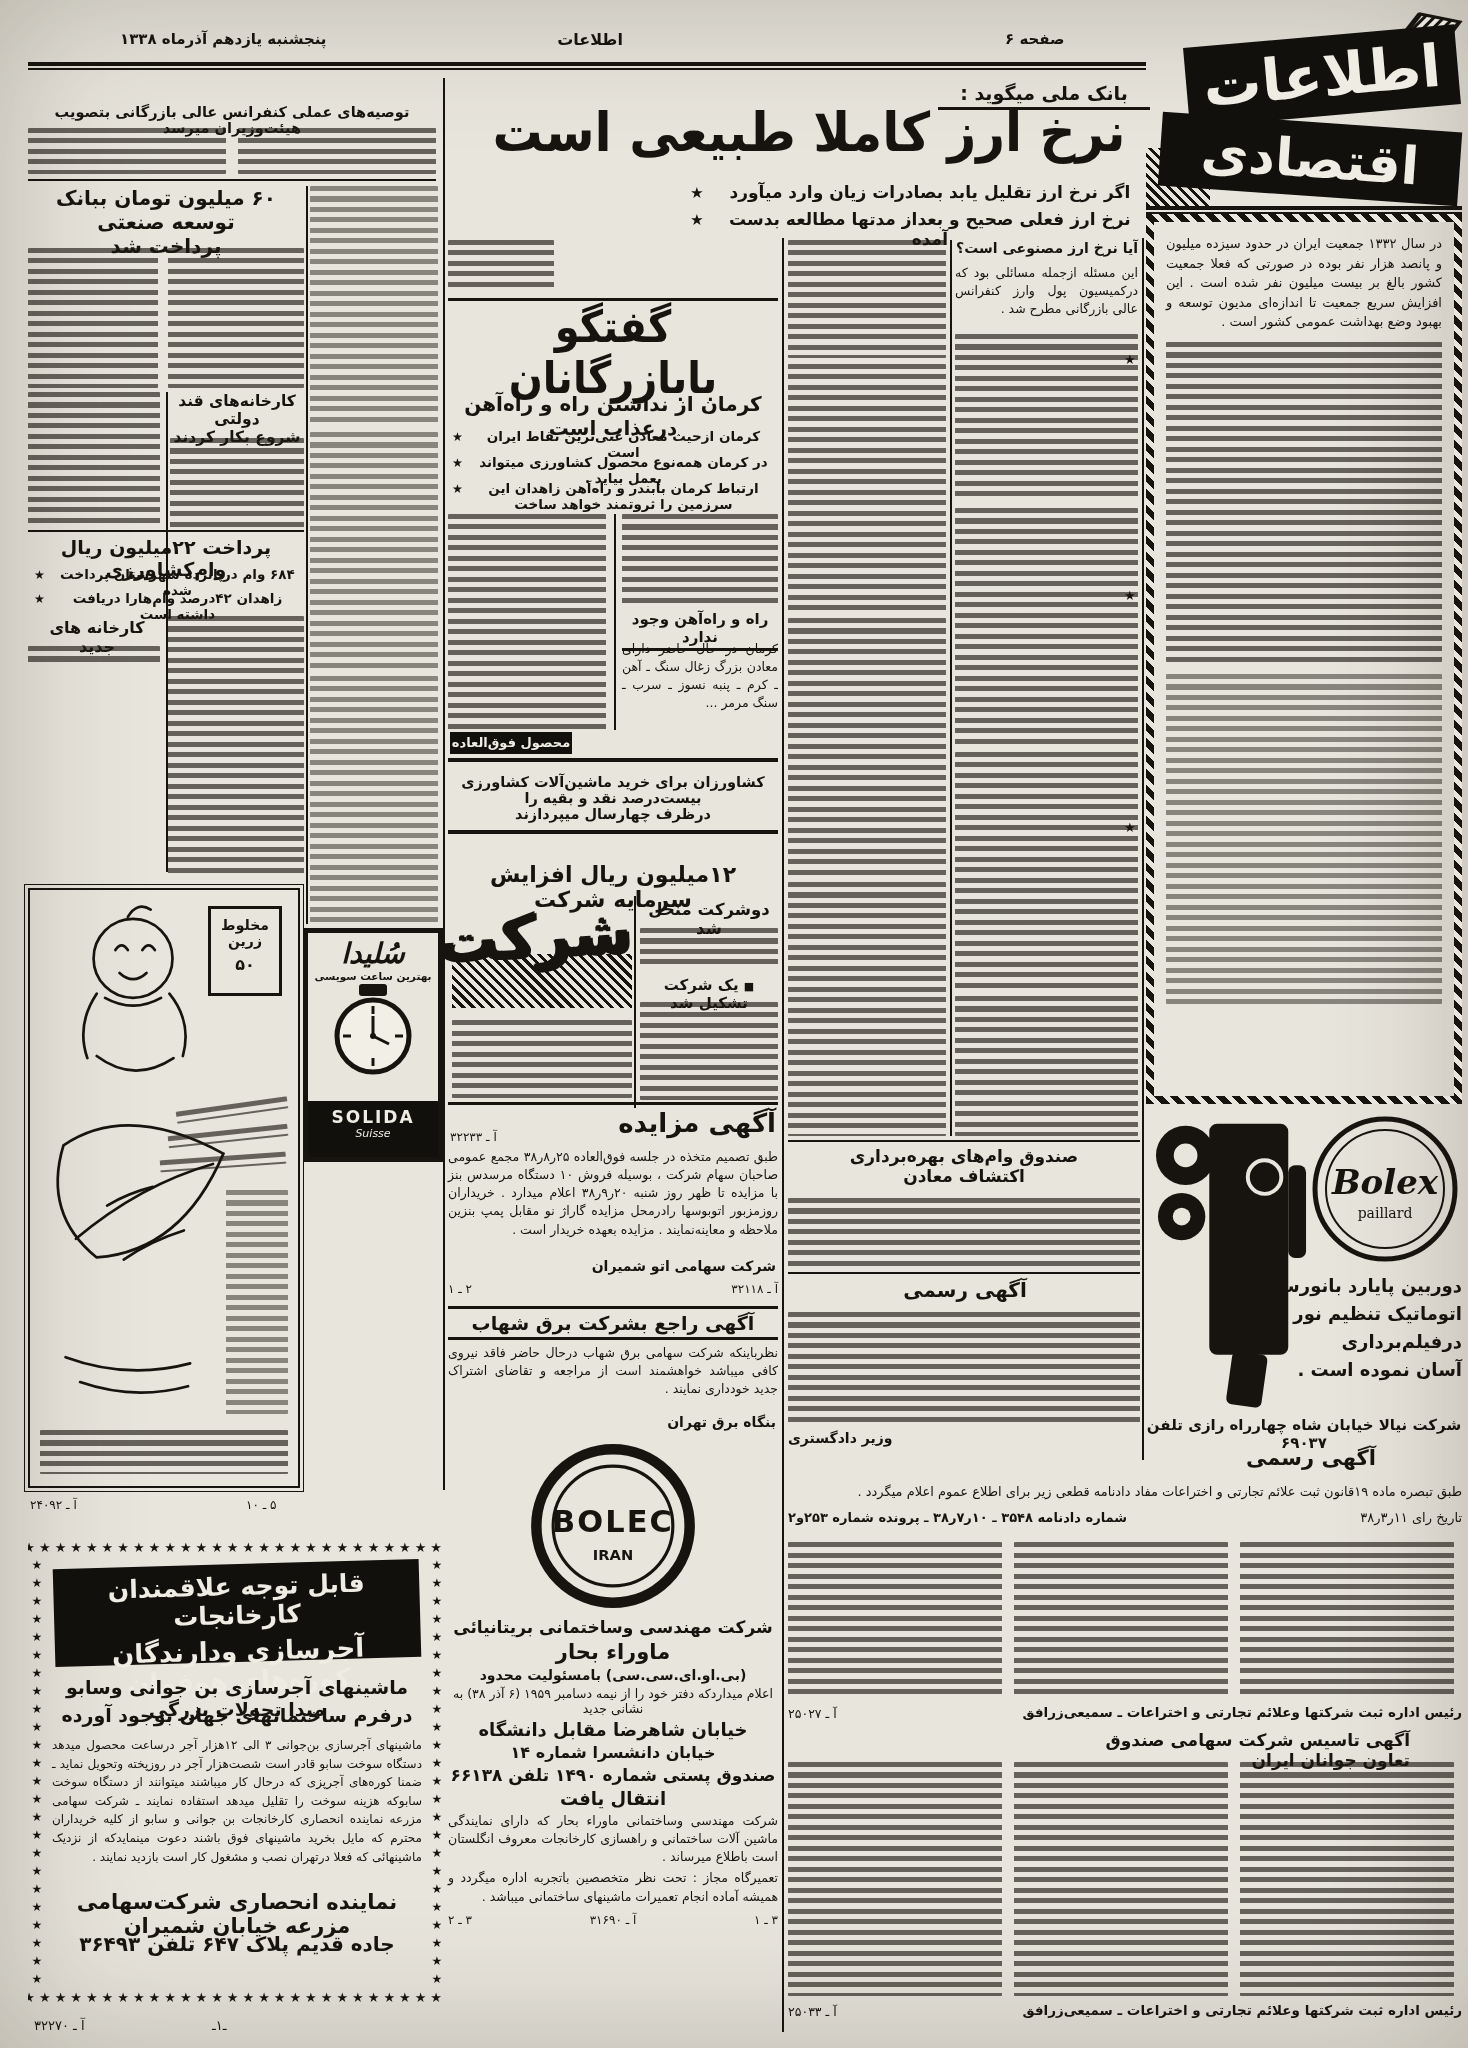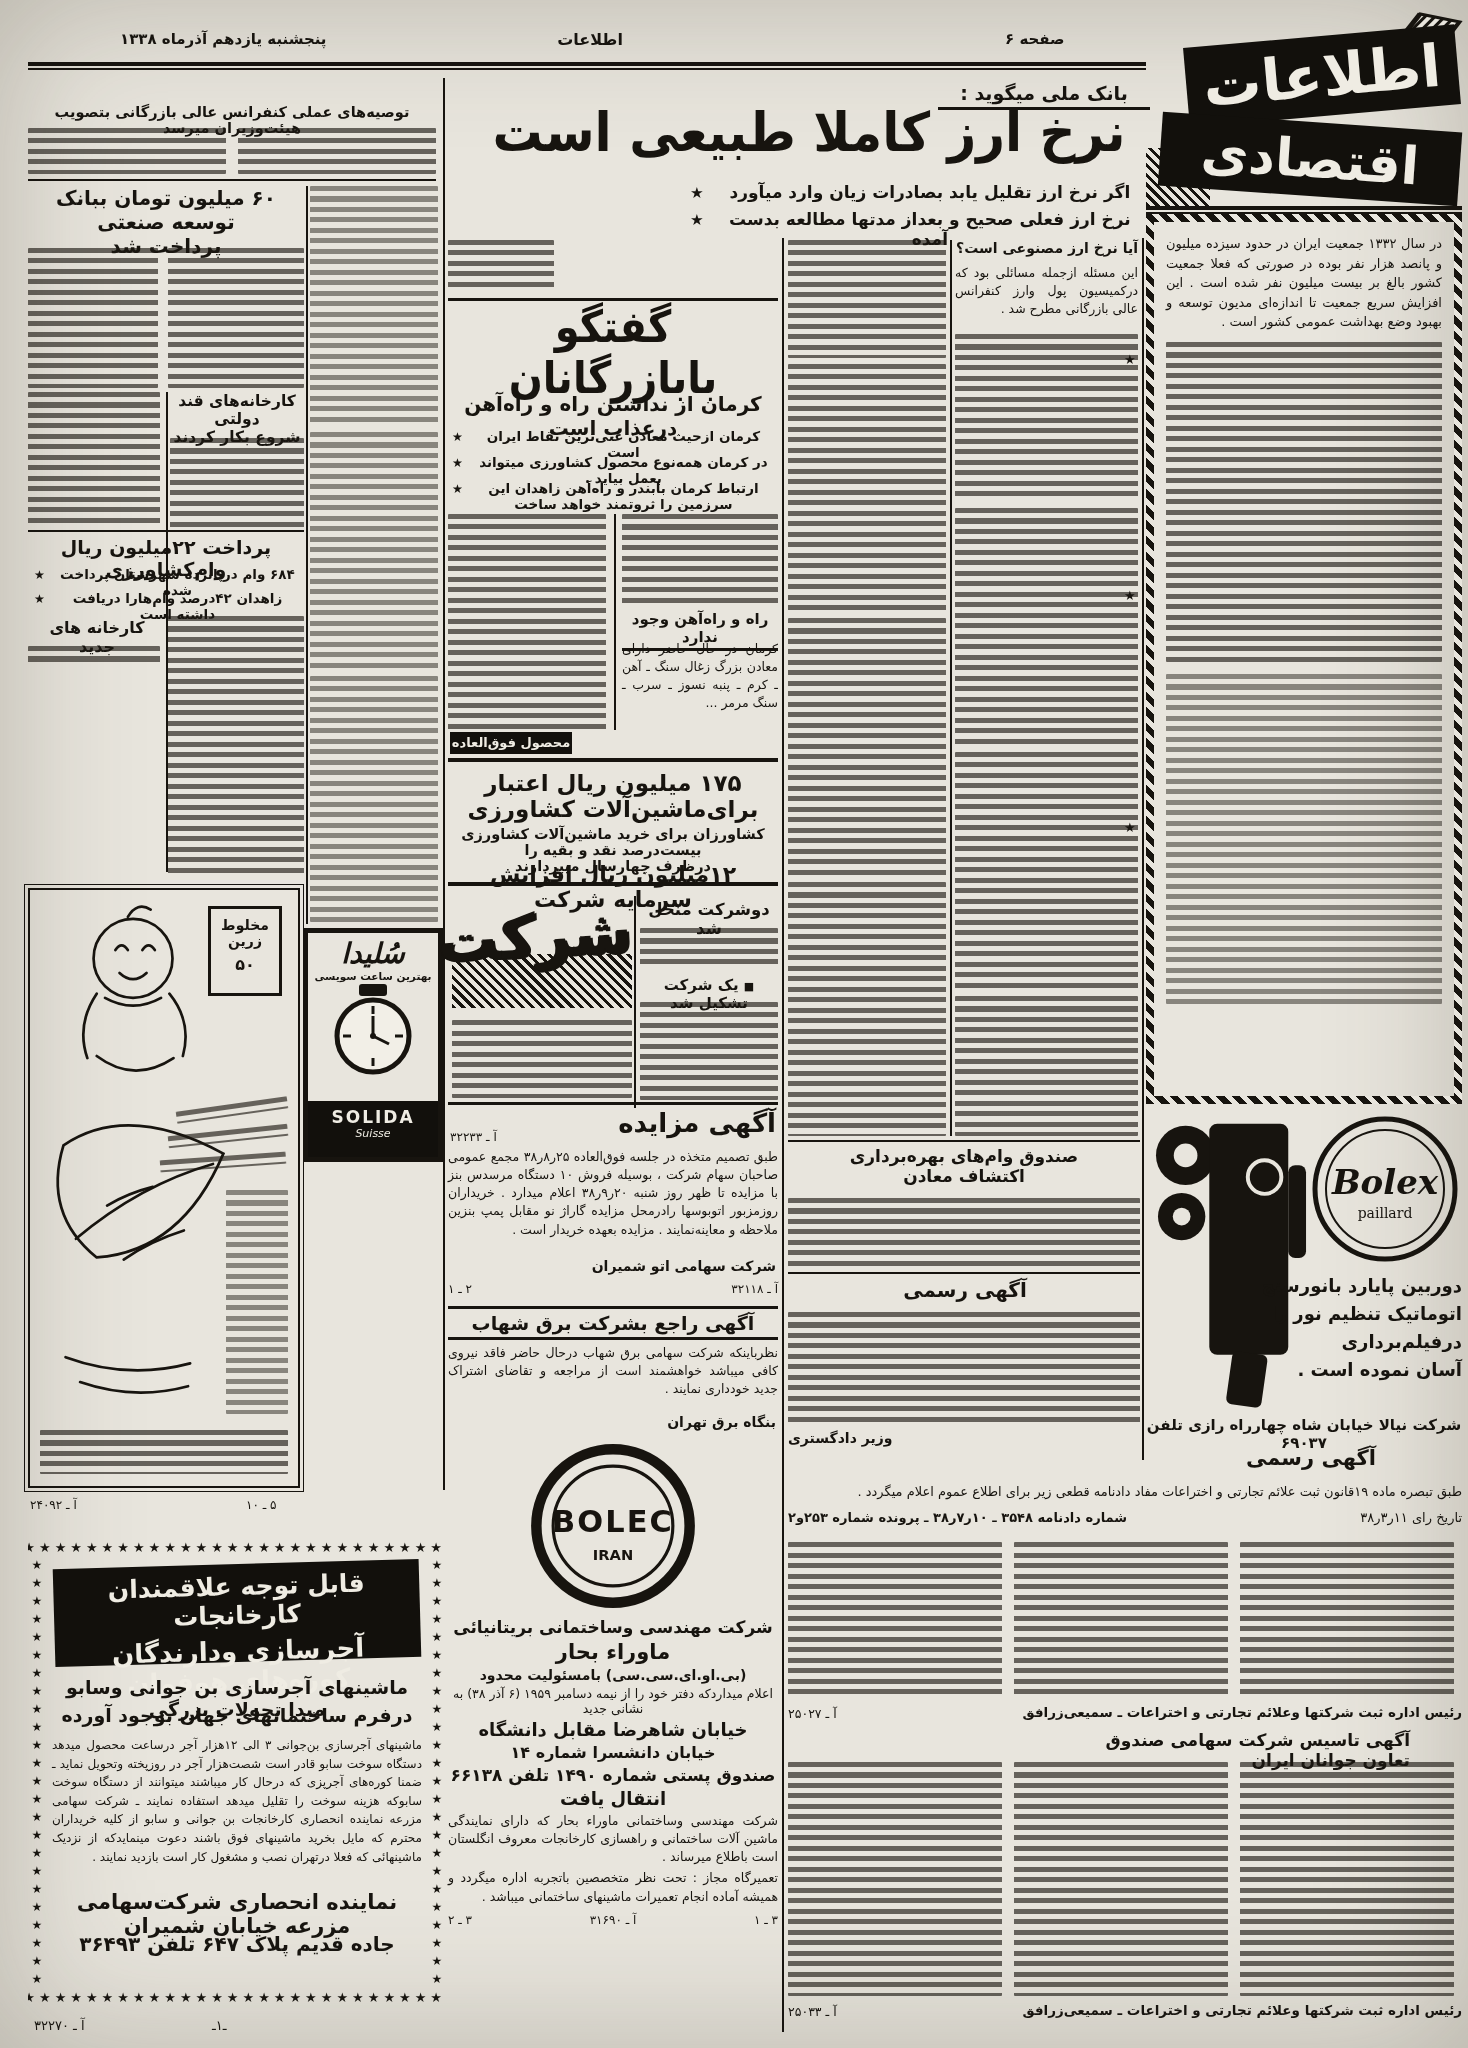--- a/index.html
+++ b/index.html
@@ -191,21 +191,20 @@
     <span class="star">★</span>
     <span class="txt">ارتباط کرمان بابندر و راه‌آهن زاهدان این سرزمین را ثروتمند خواهد ساخت</span>
   </div>
   <div class="st" style="left:448px;top:514px;width:158px;height:216px"></div>
   <div class="st" style="left:622px;top:514px;width:156px;height:90px"></div>
   <div class="abs b ctr" style="left:622px;top:610px;width:156px;font-size:15px;border-bottom:3px solid #17140f;padding-bottom:2px">راه و راه‌آهن وجود ندارد</div>
   <div class="abs j" style="left:622px;top:640px;width:156px;font-size:12.5px;line-height:1.45">کرمان در حال حاضر دارای معادن بزرگ زغال سنگ ـ آهن ـ کرم ـ پنبه نسوز ـ سرب ـ سنگ مرمر ...</div>
   <div class="abs blackbox ctr b" style="left:450px;top:732px;width:122px;height:22px;font-size:13px;line-height:22px">محصول فوق‌العاده</div>
 
   <div class="abs ctr" style="left:448px;top:758px;width:330px;border-top:4px solid #17140f;border-bottom:4px solid #17140f;padding:8px 2px">
-    <div class="b" style="font-size:23px">۱۷۵ میلیون ریال اعتبار برای‌ماشین‌آلات کشاورزی</div>
     <div class="b pre" style="font-size:14.5px;margin-top:4px">کشاورزان برای خرید ماشین‌آلات کشاورزی بیست‌درصد نقد و بقیه را
 درظرف چهارسال میپردازند</div>
   </div>
 
   <div class="abs b ctr" style="left:448px;top:862px;width:330px;font-size:22px">۱۲میلیون ریال افزایش سرمایه شرکت</div>
   <div class="abs b ctr" style="left:640px;top:900px;width:138px;font-size:16.5px">دوشرکت منحل شد</div>
   <div class="st" style="left:640px;top:928px;width:138px;height:42px"></div>
   <div class="abs b ctr" style="left:640px;top:976px;width:138px;font-size:15px">
     <span style="font-size:11px">■</span>
     <span>یک شرکت تشکیل شد</span>

